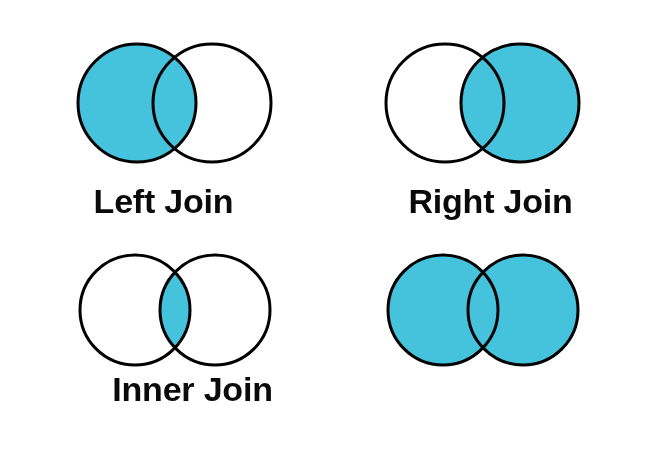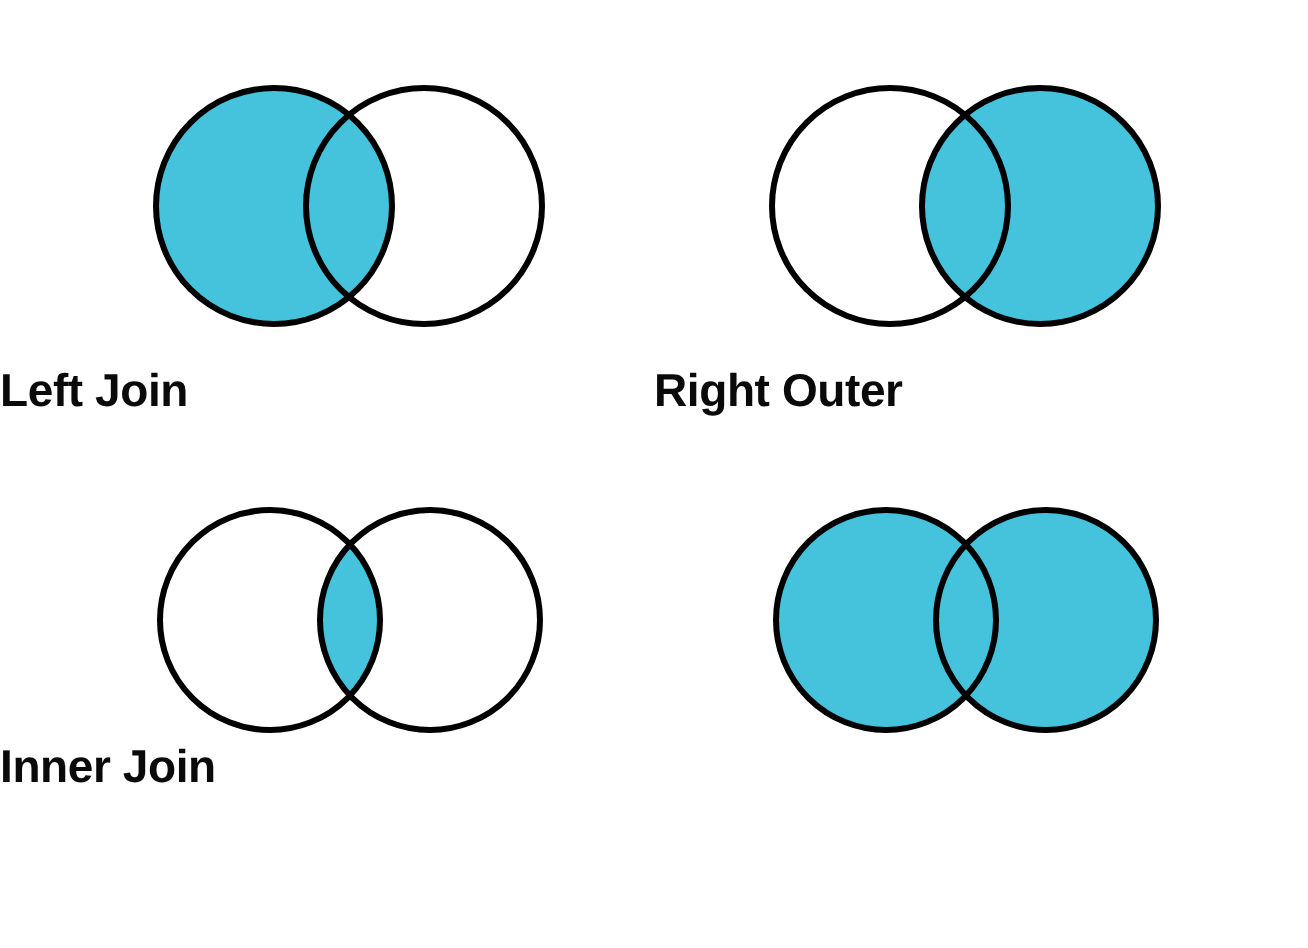--- a/index.html
+++ b/index.html
@@ -18,24 +18,24 @@
     position: relative;
     width: 654px;
     height: 474px;
     background: #ffffff;
   }
   .venn-svg {
     display: block;
   }
   .label {
     position: absolute;
-    text-align: left;
+    text-align: center;
     font-family: "Liberation Sans", "DejaVu Sans", sans-serif;
     font-weight: bold;
-    font-size: 23px;
+    font-size: 34px;
     line-height: 1.13;
     letter-spacing: -0.2px;
     color: #0a0a0a;
     white-space: pre-line;
     user-select: none;
   }
 
   
   #cell-left-join      { left: 0px;   top: 0px;   width: 327px; height: 237px; }
   #cell-right-join     { left: 327px; top: 0px;   width: 327px; height: 237px; }
@@ -102,42 +102,42 @@
 
         <circle cx="144" cy="65" r="59" fill="#45c2dc" stroke="none"></circle>
 
         <g clip-path="url(#clipLeftRJ)">
           <circle cx="144" cy="65" r="59" fill="#45c2dc" stroke="none"></circle>
         </g>
         <circle cx="69" cy="65" r="59" fill="none" stroke="#000000" stroke-width="3"></circle>
         <circle cx="144" cy="65" r="59" fill="none" stroke="#000000" stroke-width="3"></circle>
       </svg>
     </div>
-    <div class="label" id="label-right-join" style="color: rgb(10, 10, 10);">Right Outer</div>
+    <div class="label" id="label-right-join" style="color: rgb(10, 10, 10);">Right Join</div>
   </div>
 
   <div class="cell" id="cell-inner-join">
     <div class="venn-wrap" id="venn-inner-join">
       <svg class="venn-svg" width="212" height="122" viewBox="0 0 212 122">
         <defs>
           <clipPath id="clipLeftIJ">
               <circle cx="67" cy="61" r="55"></circle>
             </clipPath>
         </defs>
         <circle cx="67" cy="61" r="55" fill="#ffffff" stroke="none"></circle>
         <circle cx="147" cy="61" r="55" fill="#ffffff" stroke="none"></circle>
 
         <g clip-path="url(#clipLeftIJ)">
           <circle cx="147" cy="61" r="55" fill="#45c2dc" stroke="none"></circle>
         </g>
         <circle cx="67" cy="61" r="55" fill="none" stroke="#000000" stroke-width="3"></circle>
         <circle cx="147" cy="61" r="55" fill="none" stroke="#000000" stroke-width="3"></circle>
       </svg>
     </div>
-    <div class="label" id="label-inner-join" style="color: rgb(10, 10, 10);">Inner Join</div>
+    <div class="label" id="label-inner-join" style="color: rgb(10, 10, 10); margin-left: 29px;">Inner Join</div>
   </div>
 
   <div class="cell" id="cell-full-outer-join">
     <div class="venn-wrap" id="venn-full-outer-join">
       <svg class="venn-svg" width="212" height="122" viewBox="0 0 212 122">
         <circle cx="67" cy="61" r="55" fill="#45c2dc" stroke="none"></circle>
         <circle cx="147" cy="61" r="55" fill="#45c2dc" stroke="none"></circle>
         <circle cx="107" cy="61" r="0" fill="#45c2dc" stroke="none"></circle>
         <circle cx="67" cy="61" r="55" fill="none" stroke="#000000" stroke-width="3"></circle>
         <circle cx="147" cy="61" r="55" fill="none" stroke="#000000" stroke-width="3"></circle>

